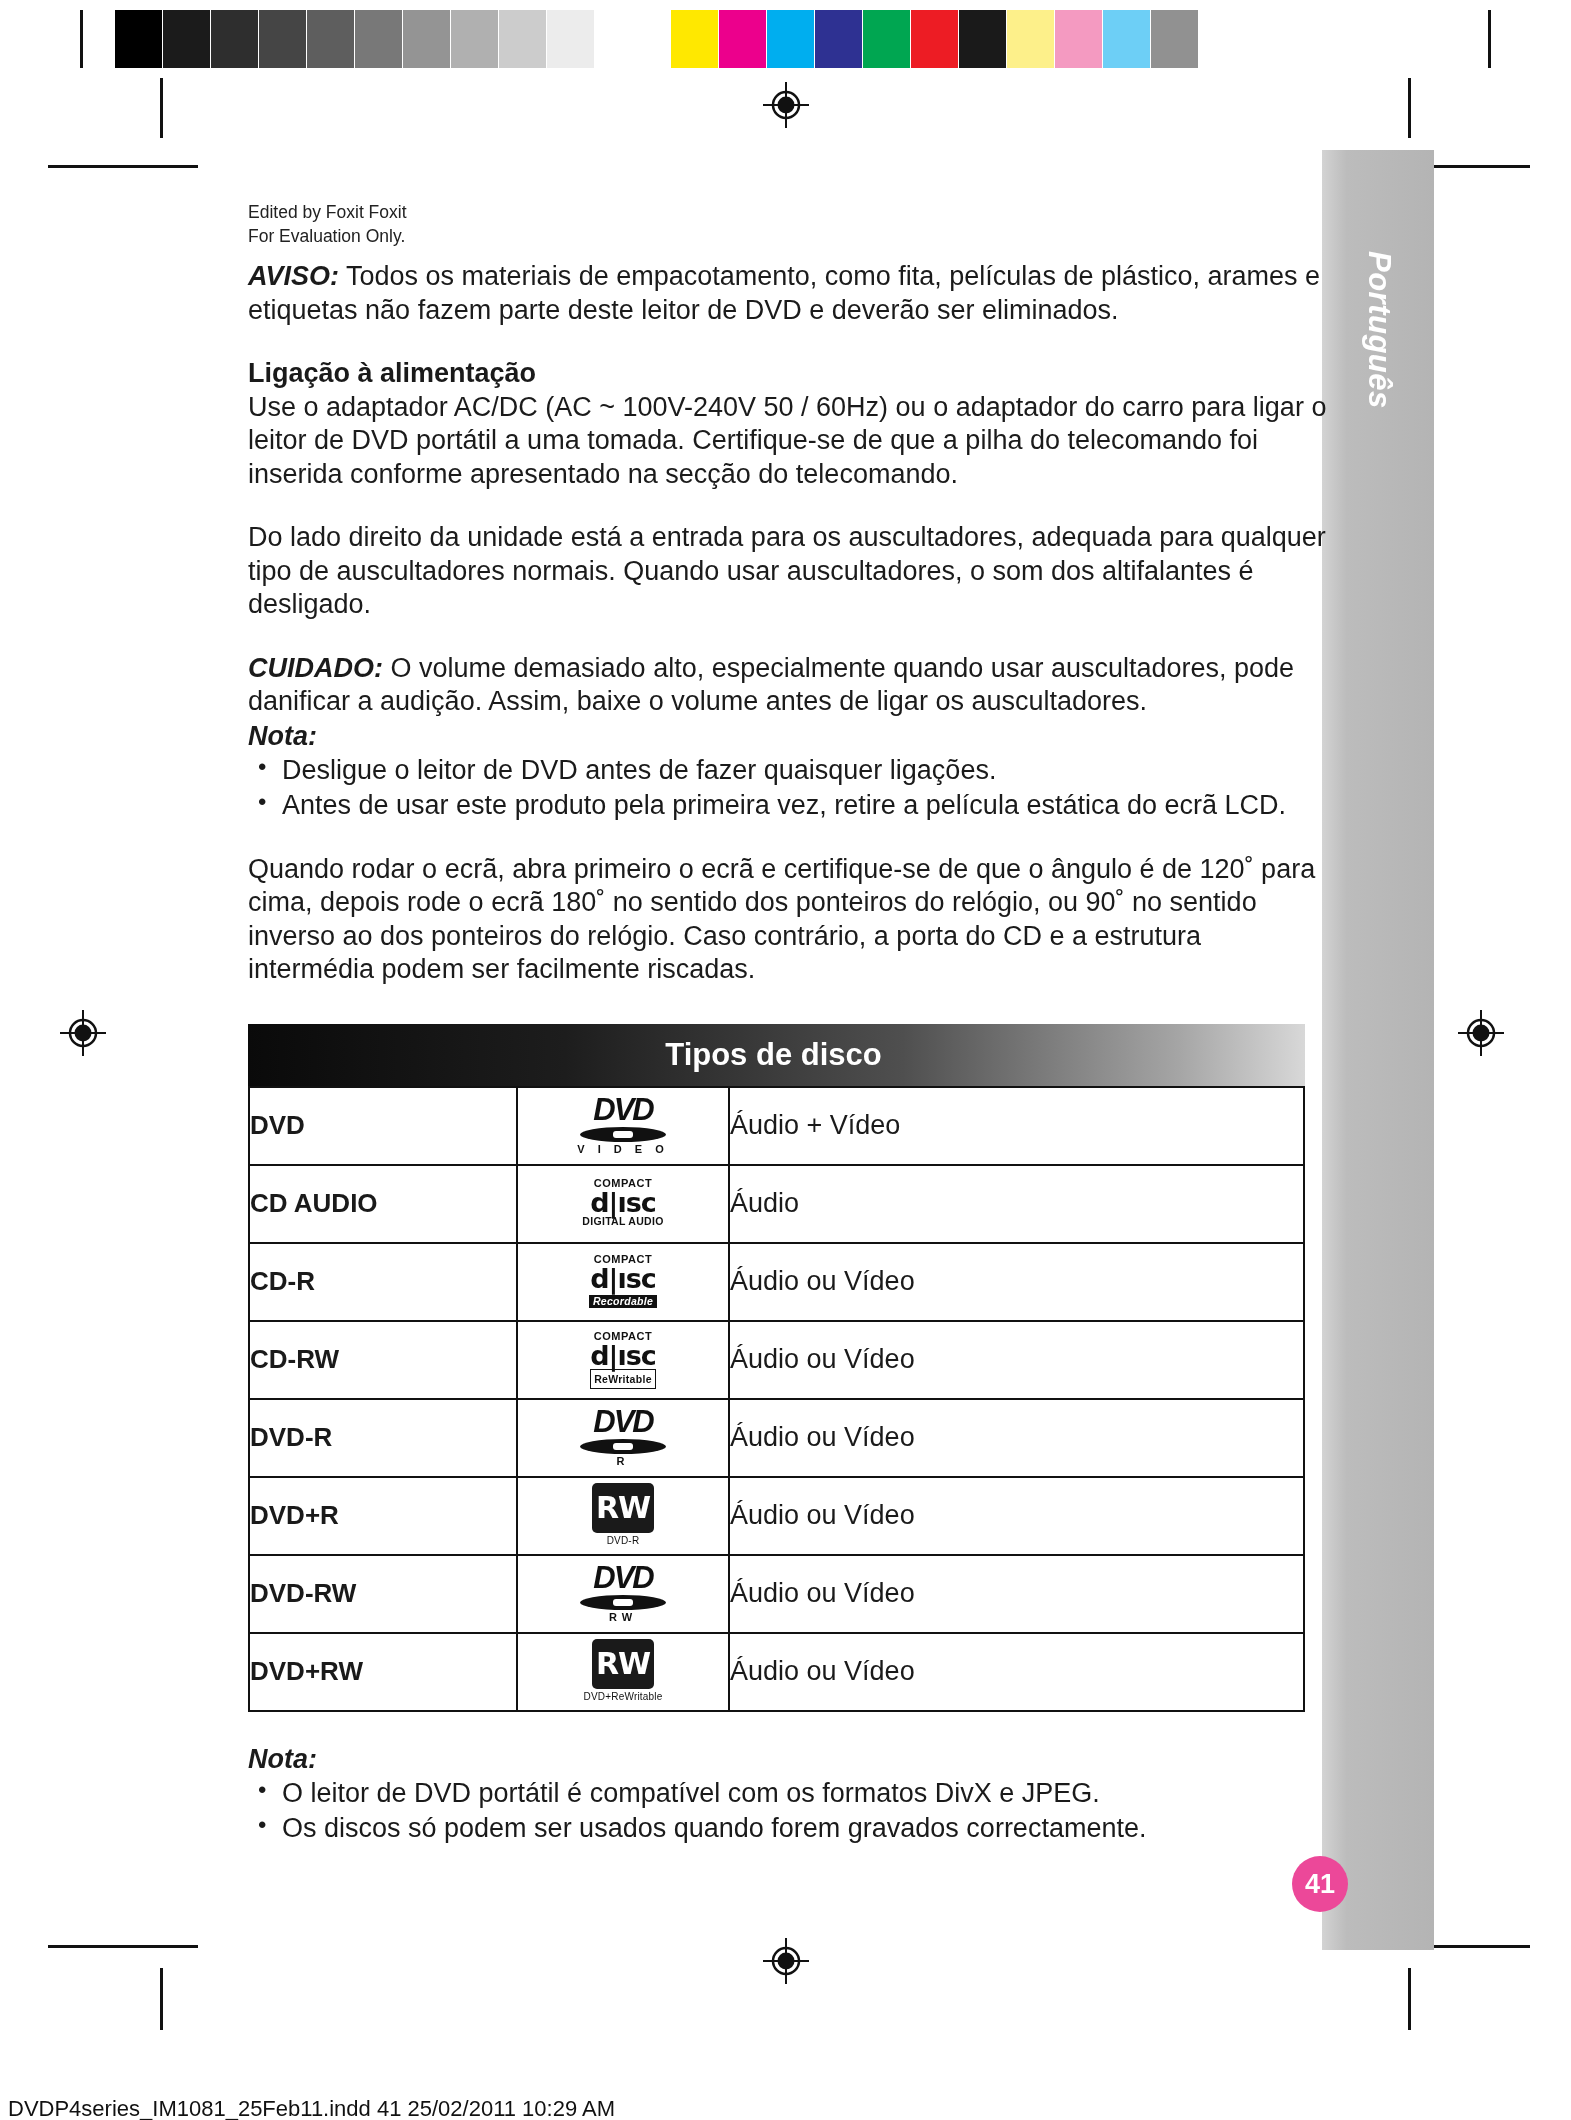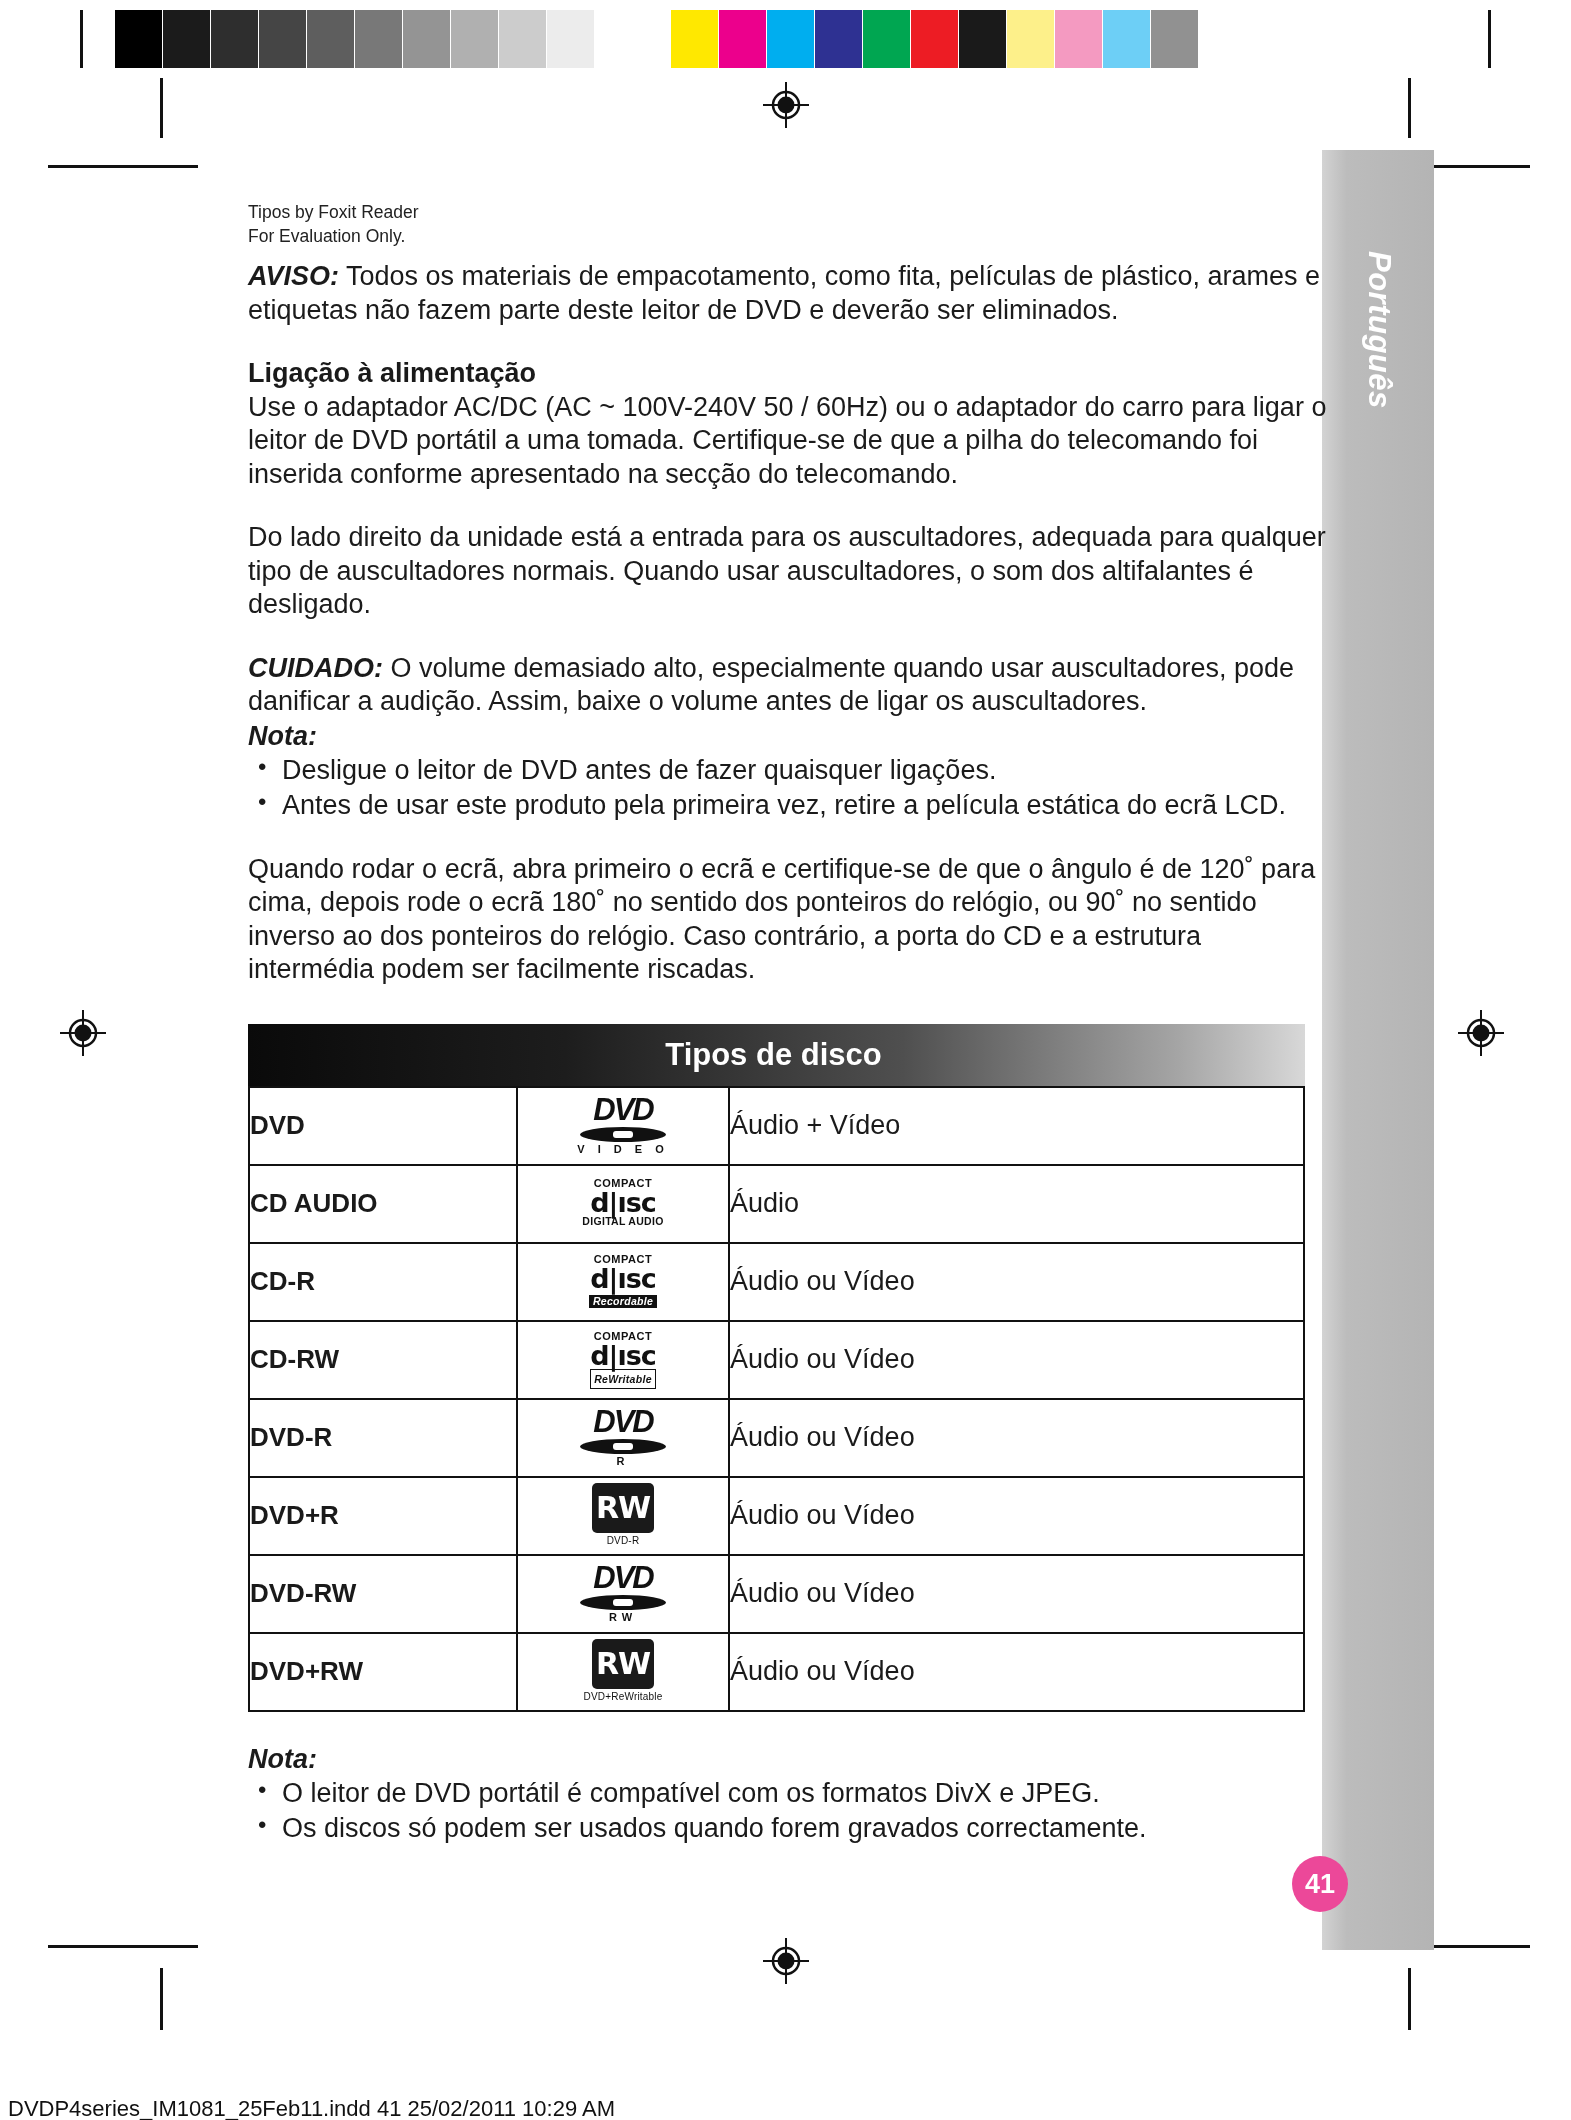--- a/index.html
+++ b/index.html
@@ -77,21 +77,21 @@
   .dvdlogo { font-size:31px; font-weight:bold; font-style:italic; letter-spacing:-2px; }
   .dvdsub { font-size:11px; letter-spacing:5px; font-weight:bold; margin-top:2px; }
   .dvd-oval { width:86px; height:15px; background:#111; border-radius:50%;
               margin:2px auto 0; position:relative; }
   .dvd-oval::after { content:""; position:absolute; left:33px; top:4px;
                      width:20px; height:7px; background:#fff; border-radius:3px; }
   .cdtop { font-size:11px; font-weight:bold; letter-spacing:.5px; }
   .cdmain { font-size:27px; font-weight:bold; letter-spacing:-1px; font-family:"DejaVu Sans", sans-serif; }
   .cdbot { font-size:10.5px; font-weight:bold; letter-spacing:.3px; }
   .cdbot.inv { background:#111; color:#fff; padding:1px 4px; display:inline-block;font-style:italic; }
-  .cdbot.box { border:1.5px solid #111; padding:4px 3px; display:inline-block;font-style:italic; }
+  .cdbot.box { border:1.5px solid #111; padding:4px 3px; display:inline-block; }
   .rwbox { width:62px; height:50px; background:#1a1a1a; color:#fff;
            font-size:30px; font-weight:bold; letter-spacing:-1px;
            display:flex; align-items:center; justify-content:center;
            margin:0 auto; border-radius:5px; font-family:"DejaVu Sans", sans-serif; }
   .rwsub { font-size:10px; margin-top:3px; letter-spacing:.2px; }
 
   .footer-txt {
     position:absolute; left:8px; top:2084px;
     font-size:22px; color:#111; white-space:nowrap;margin-top:12px;
   }
@@ -172,21 +172,21 @@
 </div>
 
 <div class="lang-bar"></div>
 <div class="lang-label">Português</div>
 
 <div class="page-badge">41</div>
 
 <div class="content">
 
   <div class="foxit">
-    <div>Tipos by Foxit Reader</div>
+    <div>Edited by Foxit Foxit</div>
     <div>For Evaluation Only.</div>
   </div>
 
   <p class="para tight"><span class="lead">AVISO:</span><span> Todos os materiais de empacotamento, como fita, películas de plástico, arames e etiquetas não fazem parte deste leitor de DVD e deverão ser eliminados.</span></p>
 
   <div class="sp-md"></div>
   <h2 class="shead">Ligação à alimentação</h2>
   <p class="para tight">Use o adaptador AC/DC (AC ~ 100V-240V 50 / 60Hz) ou o adaptador do carro para ligar o leitor de DVD portátil a uma tomada. Certifique-se de que a pilha do telecomando foi inserida conforme apresentado na secção do telecomando.</p>
 
   <div class="sp-md"></div>

